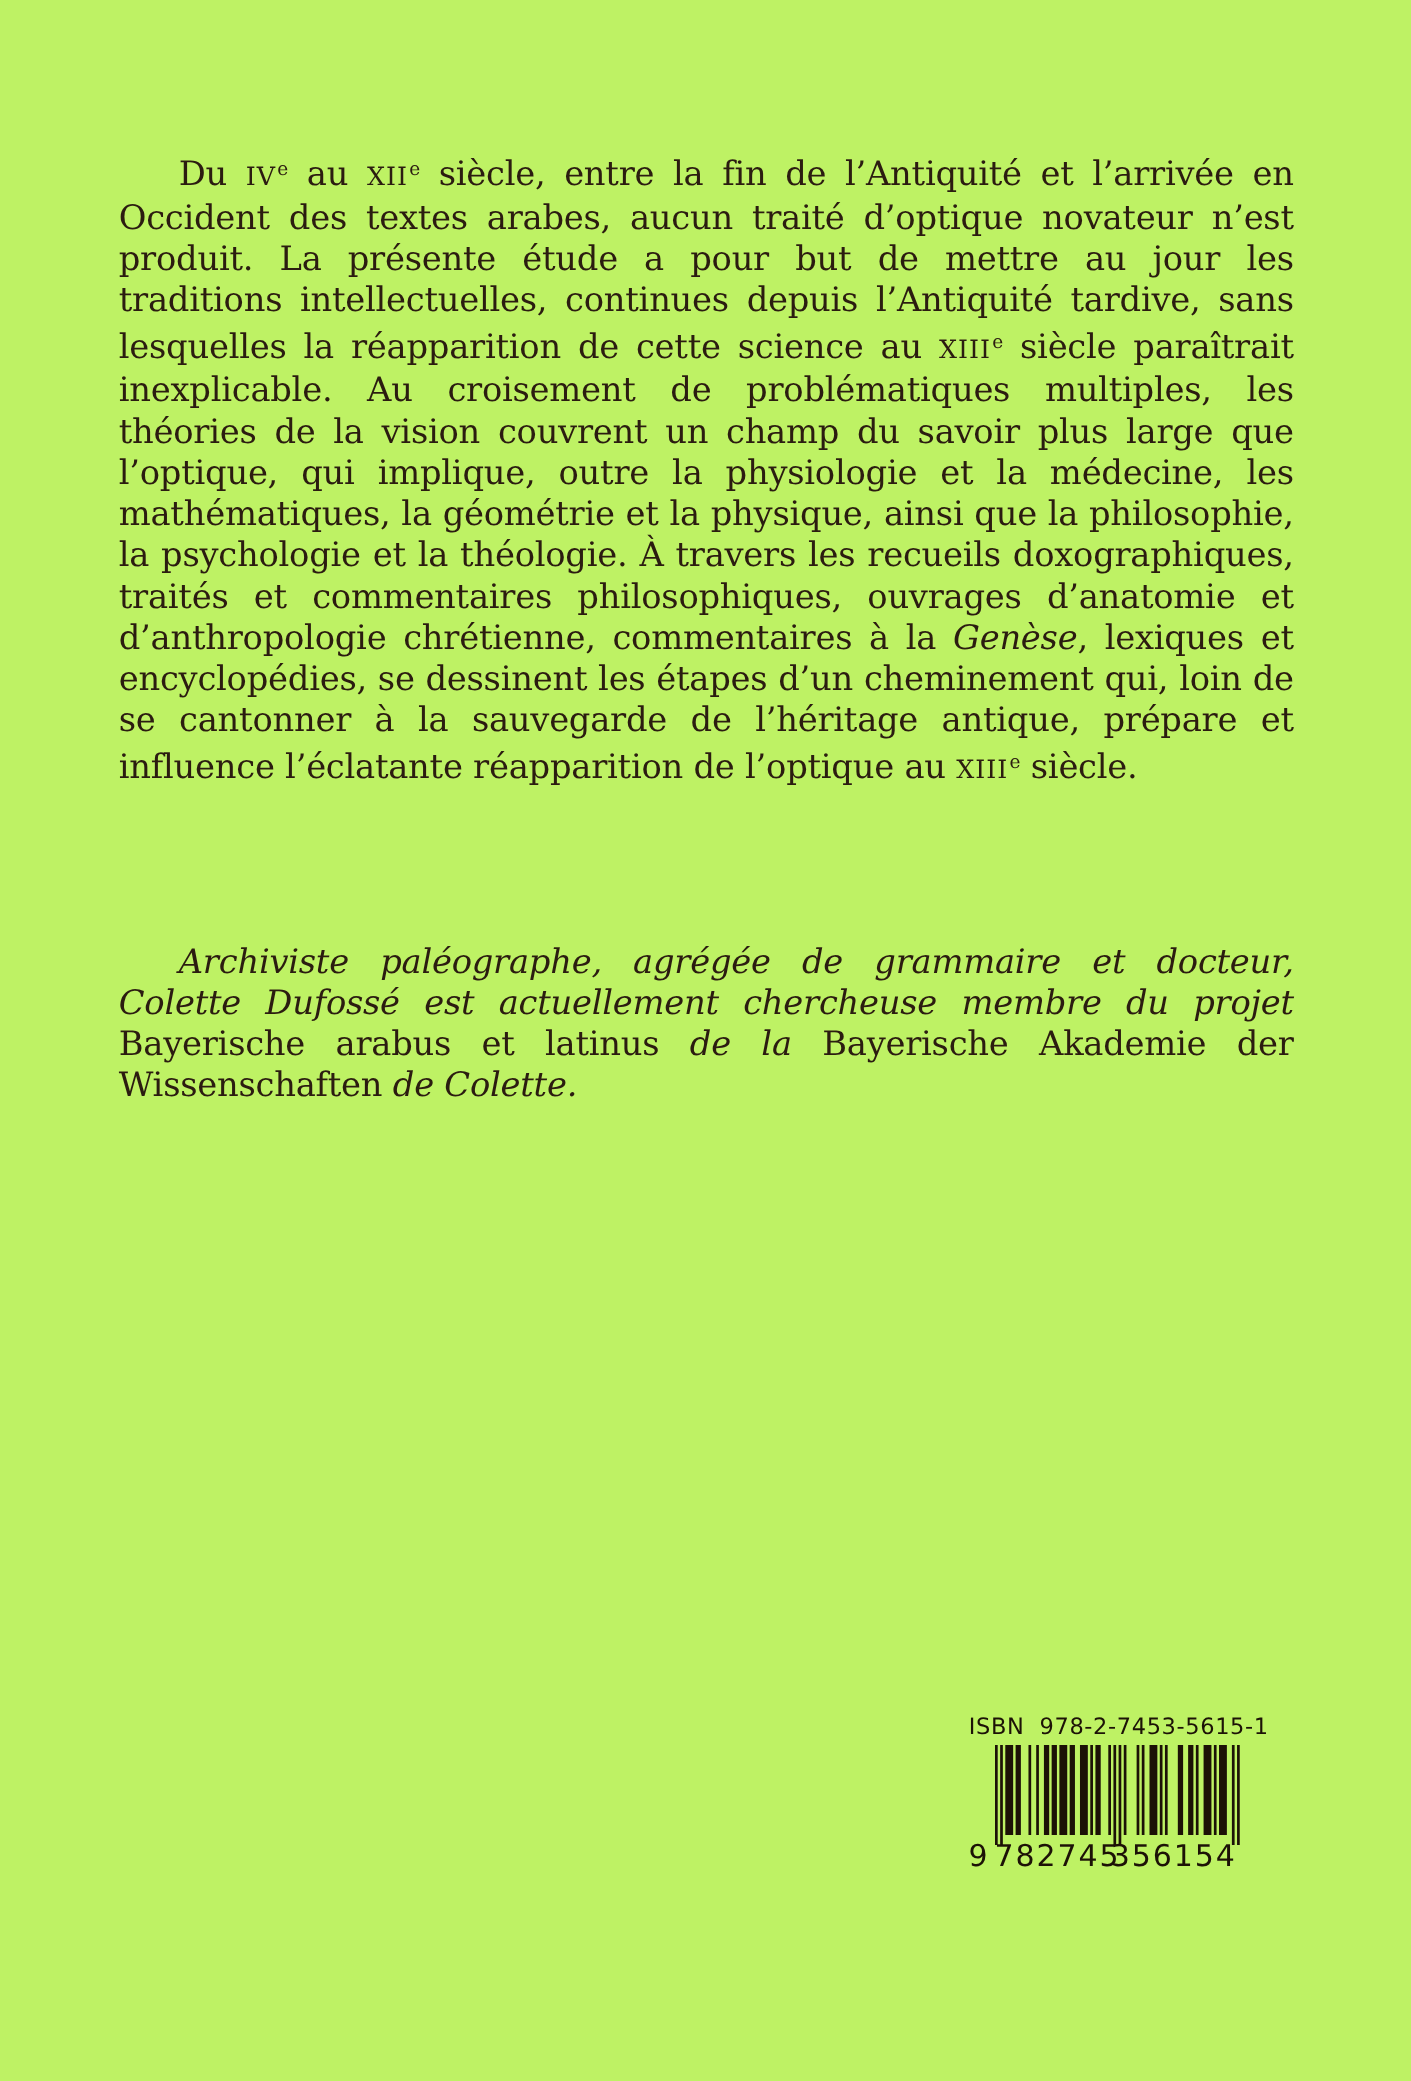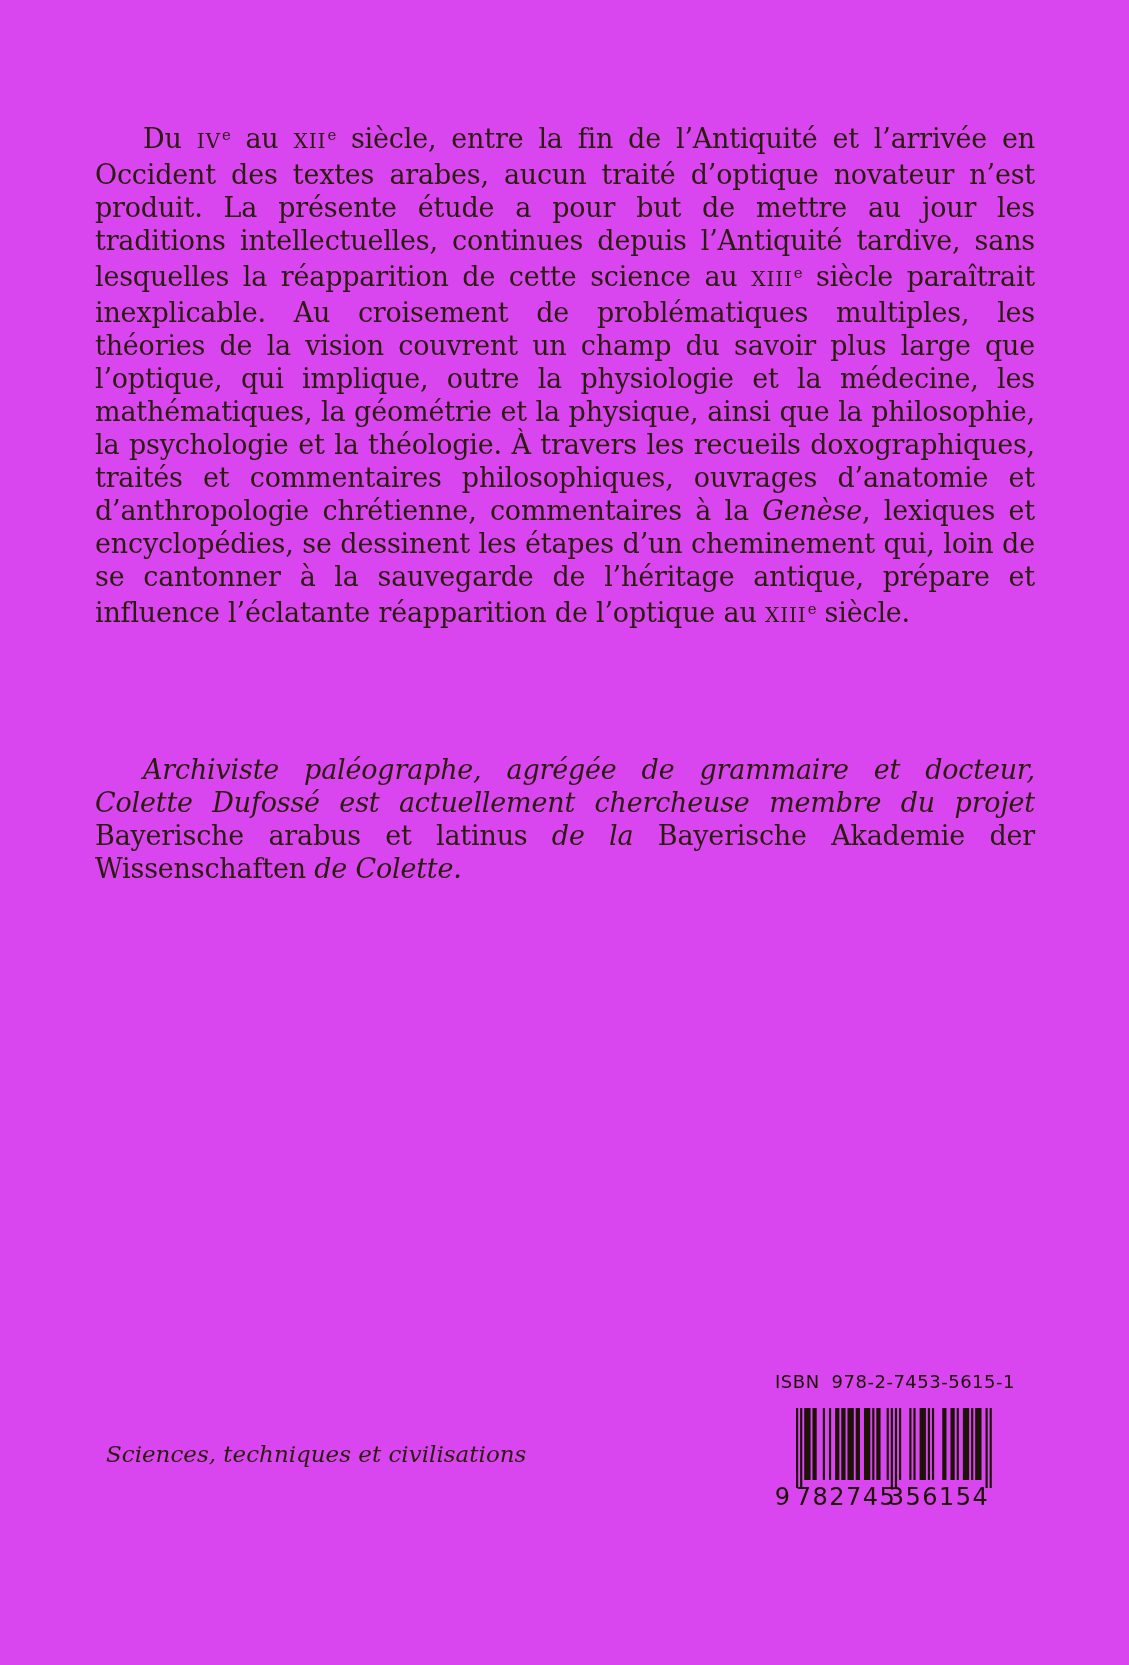--- a/index.html
+++ b/index.html
@@ -4,21 +4,21 @@
 <style>
   html,body{margin:0;padding:0;}
   body{
     width:1129px;height:1665px;
     font-family:"DejaVu Serif","Liberation Serif",serif;
     background:#ffffff;
   }
   .page{
     position:relative;
     width:1129px;height:1665px;
-    background:#d946ef;
+    background:#bef264;
     color:#2b1c10;
     overflow:hidden;
   }
   .synopsis{
     position:absolute;left:95px;top:92px;width:940px;
     font-size:27px;line-height:33px;
     text-align:justify;text-indent:48px;
     letter-spacing:-0.2px;
   }
   .author-note{
@@ -37,40 +37,39 @@
   }
   .barcode-block{
     position:absolute;left:772px;top:1371px;width:222px;
     color:#1c1206;
   }
   .ean-label{
     margin-left:24px;width:198px;
     display:flex;justify-content:center;gap:12px;
     font-family:"DejaVu Sans","Liberation Sans",sans-serif;
     font-size:18px;letter-spacing:0.5px;
-    margin-bottom:16px;white-space:nowrap;
+    margin-bottom:4px;white-space:nowrap;
   }
   .ean-svg{display:block;}
   .ean-svg rect{fill:#1c1206;}
   .ean-svg text{
     font-family:"DejaVu Sans","Liberation Sans",sans-serif;
     font-size:24px;fill:#1c1206;
   }
 </style>
 </head>
 <body>
 
 <div class="page">
 
   <p class="synopsis"><span>Du </span><span class="seg-smallcaps">IV</span><span class="seg-sup">e</span><span> au </span><span class="seg-smallcaps">XII</span><span class="seg-sup">e</span><span> siècle, entre la fin de l’Antiquité et l’arrivée en Occident des textes arabes, aucun traité d’optique novateur n’est produit. La présente étude a pour but de mettre au jour les traditions intellectuelles, continues depuis l’Antiquité tardive, sans lesquelles la réapparition de cette science au </span><span class="seg-smallcaps">XIII</span><span class="seg-sup">e</span><span> siècle paraîtrait inexplicable. Au croisement de problématiques multiples, les théories de la vision couvrent un champ du savoir plus large que l’optique, qui implique, outre la physiologie et la médecine, les mathématiques, la géométrie et la physique, ainsi que la philosophie, la psychologie et la théologie. À travers les recueils doxographiques, traités et commentaires philosophiques, ouvrages d’anatomie et d’anthropologie chrétienne, commentaires à la </span><span class="seg-italic">Genèse</span><span>, lexiques et encyclopédies, se dessinent les étapes d’un cheminement qui, loin de se cantonner à la sauvegarde de l’héritage antique, prépare et influence l’éclatante réapparition de l’optique au </span><span class="seg-smallcaps">XIII</span><span class="seg-sup">e</span><span> siècle.</span></p>
 
   <p class="author-note"><span class="seg-italic">Archiviste paléographe, agrégée de grammaire et docteur, Colette Dufossé est actuellement chercheuse membre du projet </span><span>Bayerische arabus et latinus </span><span class="seg-italic">de la </span><span>Bayerische Akademie der Wissenschaften </span><span class="seg-italic">de Colette.</span></p>
 
   <div class="series">
-    <div>Sciences, techniques et civilisations</div>
   </div>
 
   <div class="barcode-block">
     <div class="ean-label">
       <span>ISBN</span>
       <span>978-2-7453-5615-1</span>
     </div>
     <svg class="ean-svg" id="ean-svg" width="222" height="102">
         <rect x="24.00" y="0" width="2.16" height="80"></rect>
         <rect x="28.12" y="0" width="2.16" height="80"></rect>

